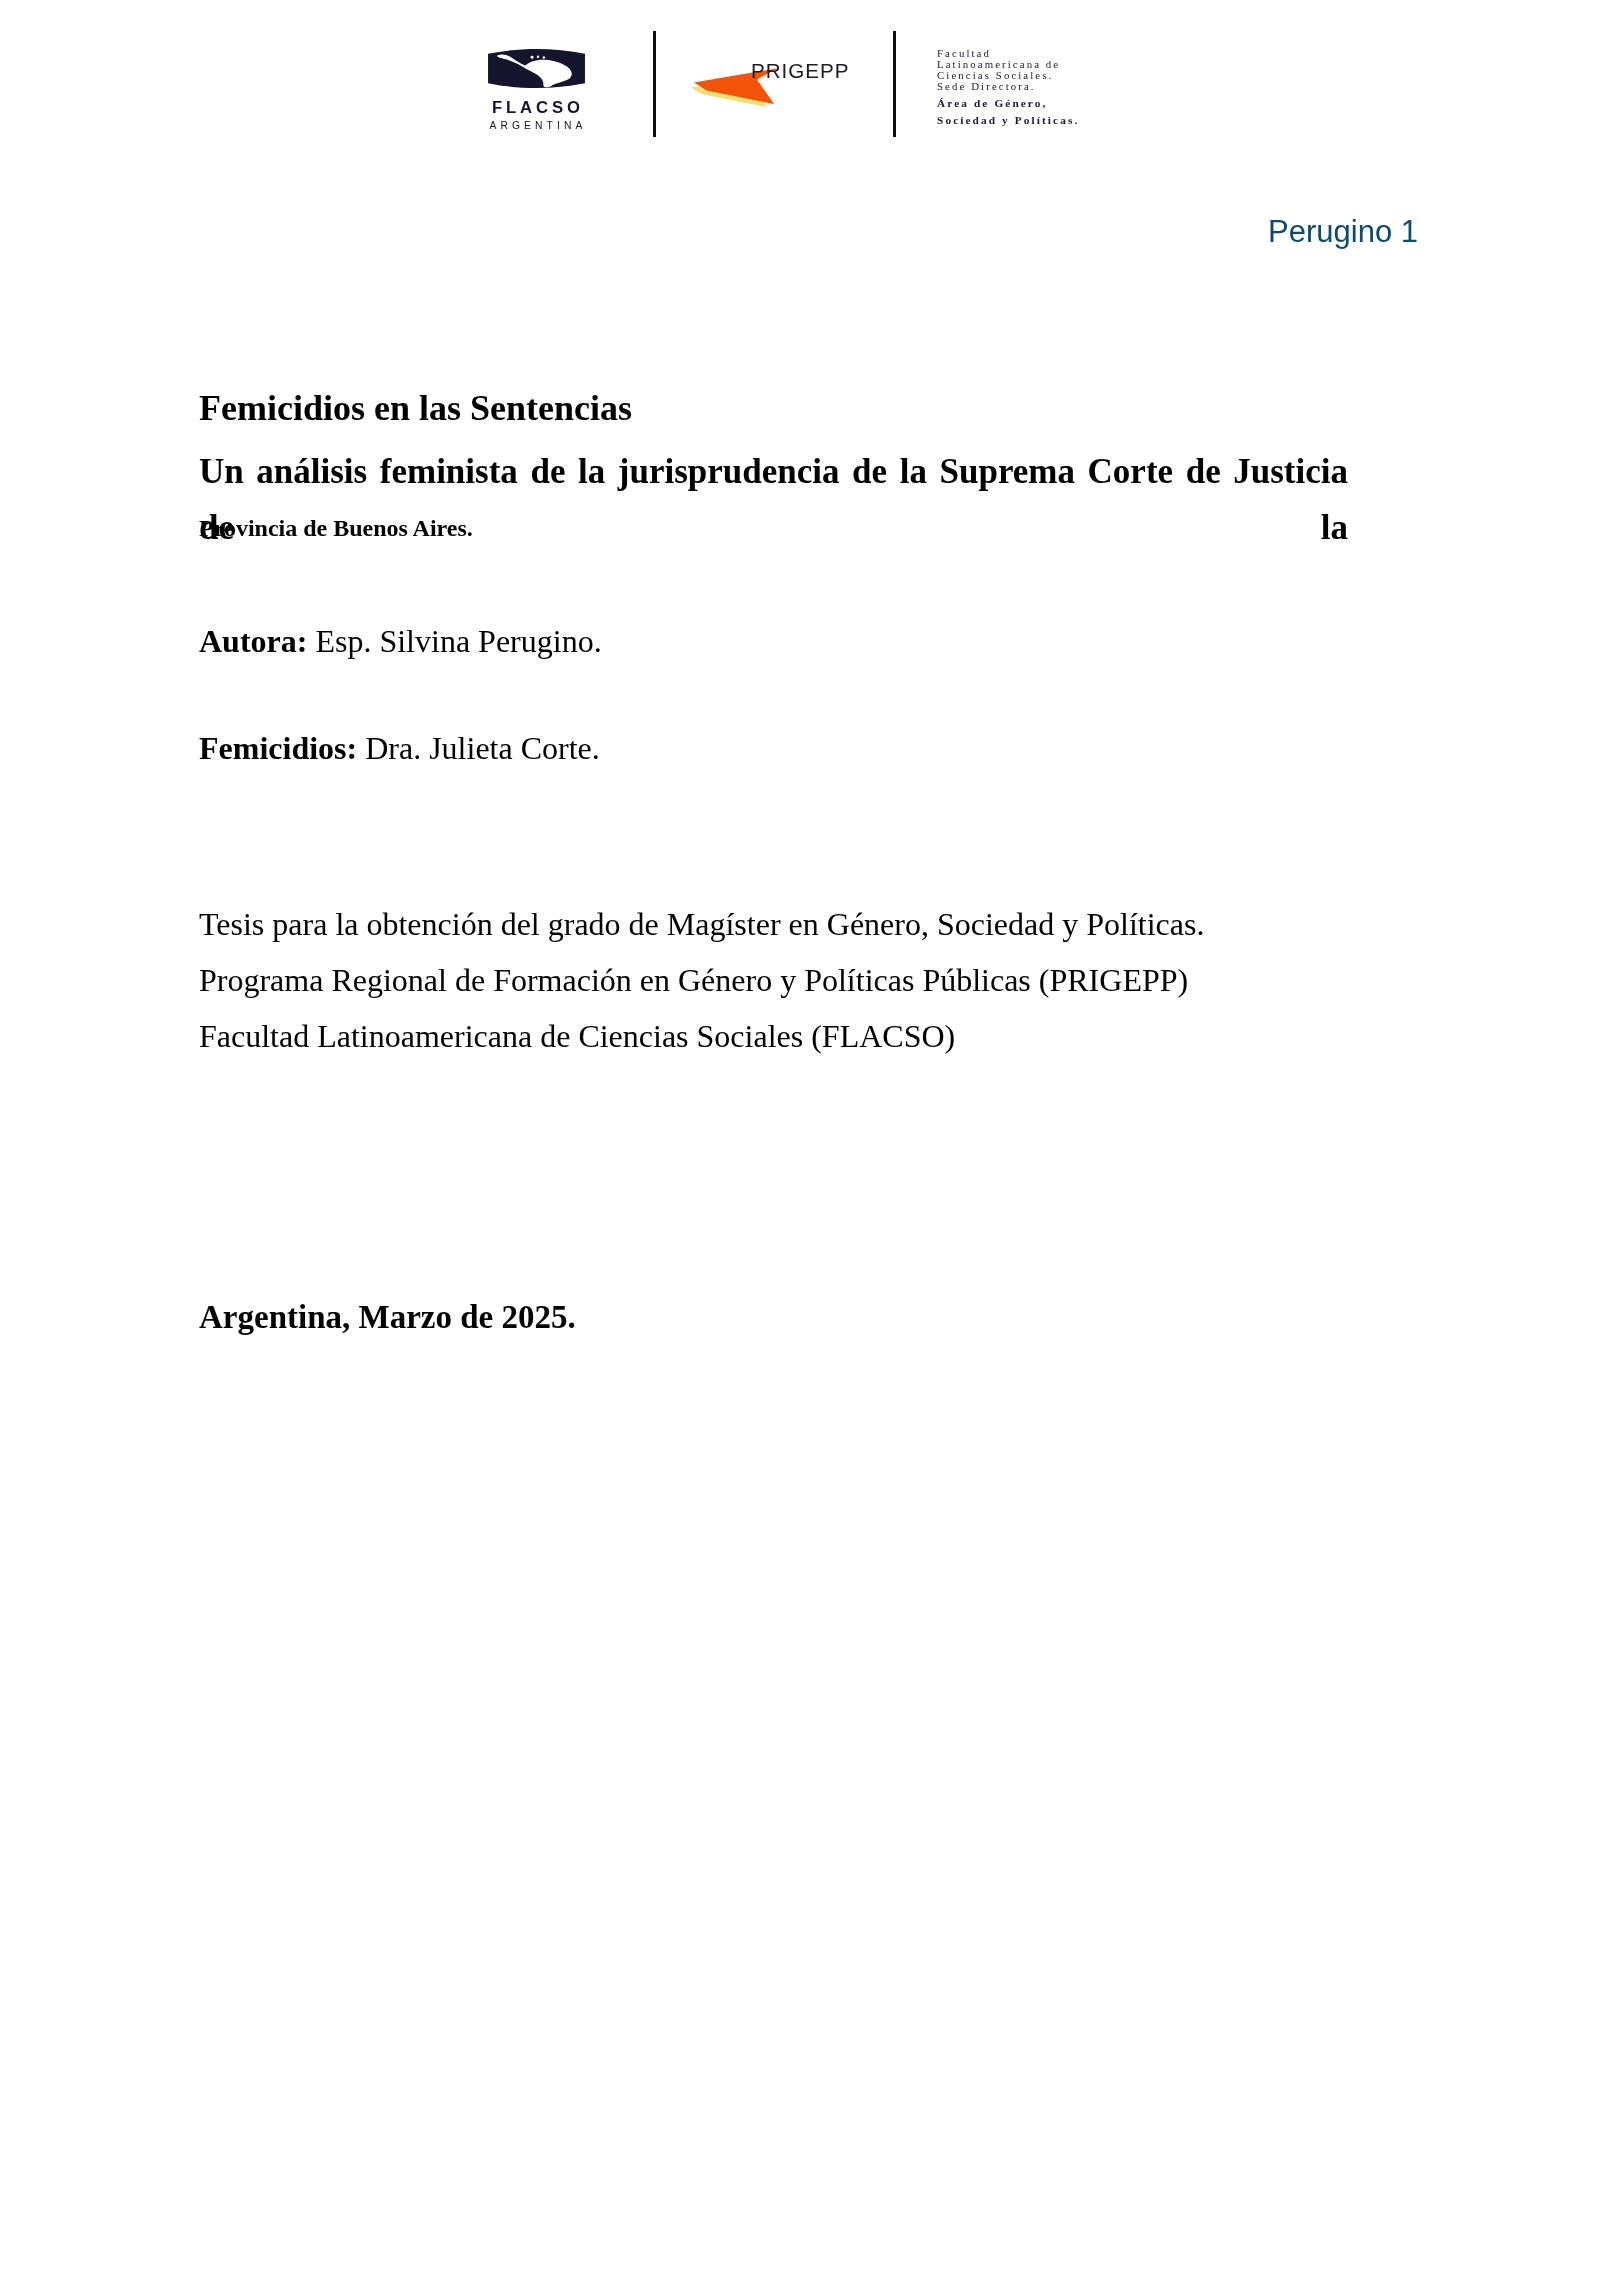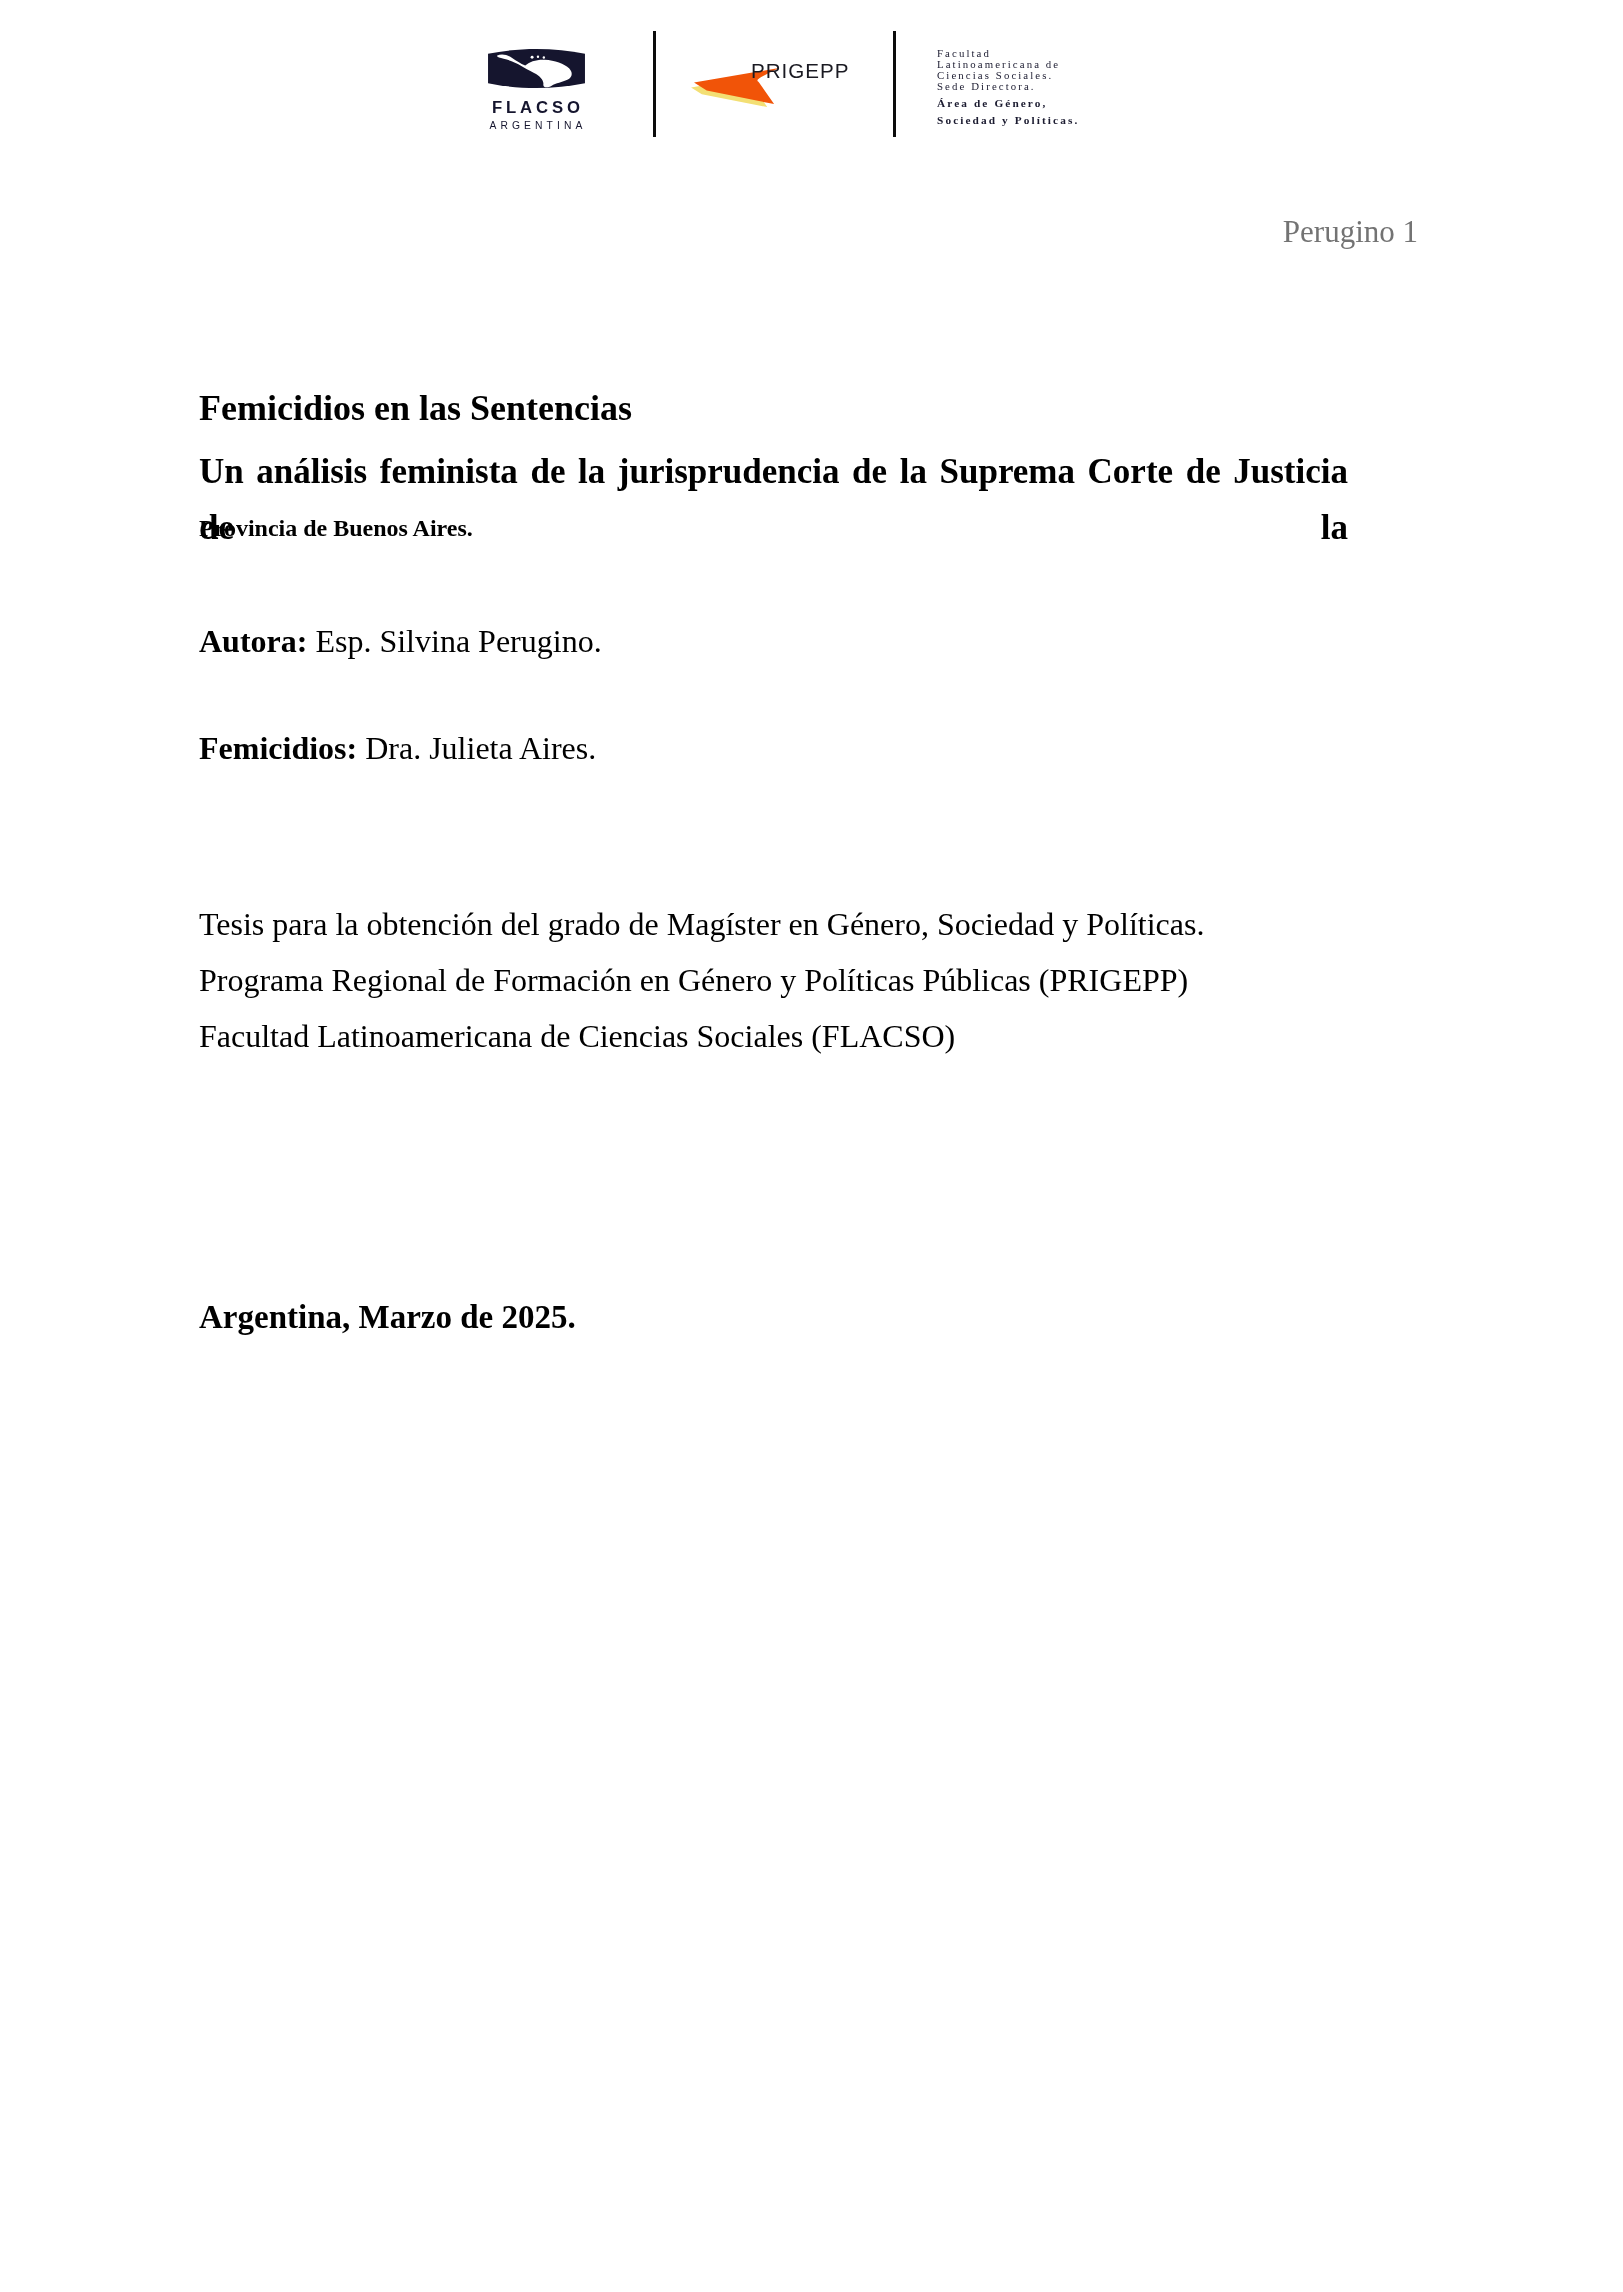--- a/index.html
+++ b/index.html
@@ -42,22 +42,22 @@
     font-family:Liberation Serif, serif;
     font-size:10.8px; line-height:11px; letter-spacing:2.1px;
     color:#1b1b30;
   }
   .institution-bold { font-weight:700; font-size:11.3px; line-height:11.6px; margin-top:5.9px; }
   .institution div { white-space:nowrap; }
 
   
   .page-number {
     position:absolute; top:214px; right:205px;
-    font-family:Liberation Serif, serif;
-    font-size:31px; color:#737373; line-height:35px;
+    font-family:Liberation Sans, sans-serif;
+    font-size:31px; color:#0c4a6e; line-height:35px;
   }
 
   
   .doc-par { position:absolute; left:199px; width:1149px; margin:0; }
   .doc-title   { top:380px; font-size:36px; font-weight:700; line-height:56px; }
   .subtitle-1  { top:444px; font-size:35px; font-weight:700; line-height:56px;
                  text-align:justify; text-align-last:justify; }
   .subtitle-2  { top:500px; font-size:24px; font-weight:700; line-height:56px; }
   .author-line { top:613px; font-size:32px; line-height:56px; }
   .director-line { top:720px; font-size:32px; line-height:56px; }
@@ -108,21 +108,21 @@
 
   <div class="page-number">Perugino 1</div>
 
   <p class="doc-par doc-title">Femicidios en las Sentencias</p>
 
   <p class="doc-par subtitle-1">Un análisis feminista de la jurisprudencia de la Suprema Corte de Justicia de la</p>
   <p class="doc-par subtitle-2">Provincia de Buenos Aires.</p>
 
   <p class="doc-par author-line"><span class="label-bold">Autora:</span><span> Esp. Silvina Perugino.</span></p>
 
-  <p class="doc-par director-line"><span class="label-bold">Femicidios:</span><span> Dra. Julieta Aires.</span></p>
+  <p class="doc-par director-line"><span class="label-bold">Femicidios:</span><span> Dra. Julieta Corte.</span></p>
 
   <div class="doc-par thesis-block">
     <div>Tesis para la obtención del grado de Magíster en Género, Sociedad y Políticas.</div>
     <div>Programa Regional de Formación en Género y Políticas Públicas (PRIGEPP)</div>
     <div>Facultad Latinoamericana de Ciencias Sociales (FLACSO)</div>
   </div>
 
   <p class="doc-par date-line">Argentina, Marzo de 2025.</p>
 
 </div>

